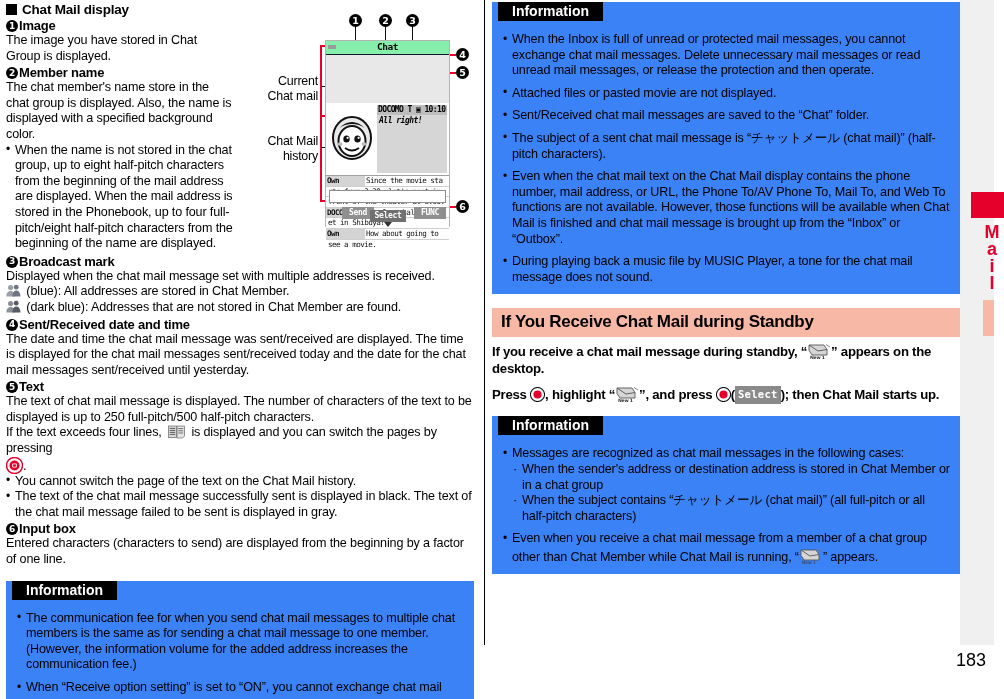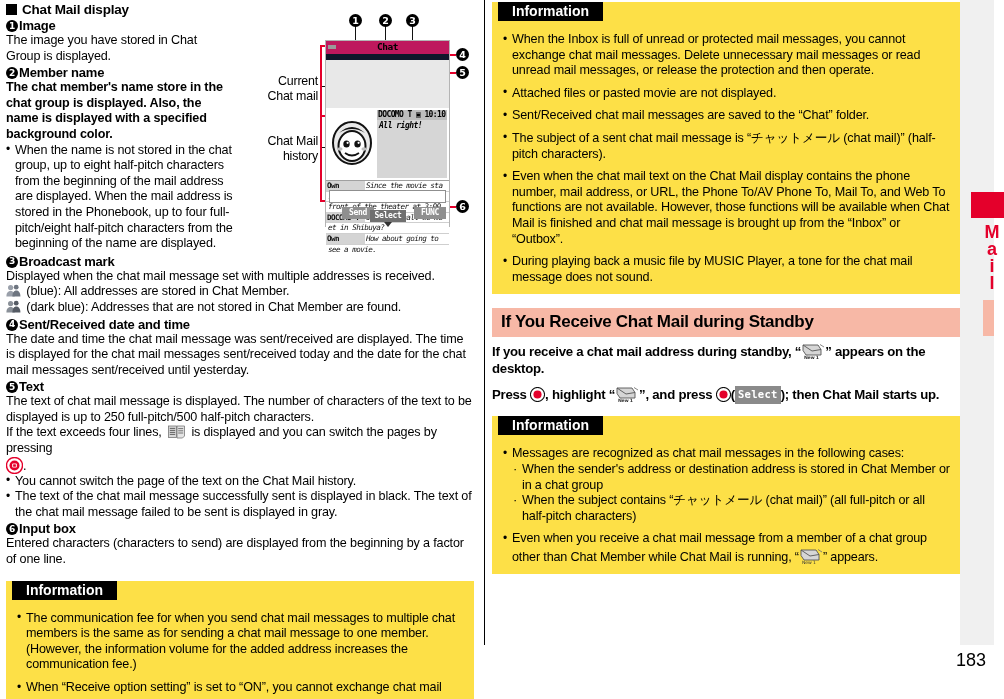--- a/index.html
+++ b/index.html
@@ -65,21 +65,21 @@
   .subbullet {
     font-size: 12.6px; line-height: 15.6px; margin: 0;
     padding-left: 19px; position: relative; letter-spacing: -0.15px;
   }
   .subbullet::before {
     content: "·"; position: absolute; left: 10px; top: -1px; font-size: 13px;
   }
 
   
   .info-box {
-    background: #fde047; padding: 0 0 9px 0; margin-top: 10px;
+    background: #3b82f6; padding: 0 0 9px 0; margin-top: 10px;
     position: relative;
   }
   .info-tag {
     background: #000; color: #fff; font-size: 14px; font-weight: bold;
     display: inline-block; padding: 1px 14px 2px 14px; margin-left: 6px;
     letter-spacing: 0px;
   }
   .info-body { padding: 4px 10px 0 11px; }
   .info-body .bullet { margin-top: 7px; }
   .info-body .subbullet { margin-top: 0px; }
@@ -123,22 +123,22 @@
   
   .figure {
     position: absolute; left: 232px; top: 14px; width: 240px; height: 226px;
   }
   .phone {
     position: absolute; left: 93px; top: 26px;
     width: 123px; height: 185px;
     background: #e8e8e8; border: 1px solid #b4b4b4;
   }
   .ph-title {
-    position: relative; height: 13px; background: #be185d;
-    border-bottom: 6px solid #0f172a;
+    position: relative; height: 13px; background: #86efac;
+    border-bottom: 1px solid #0f172a;
   }
   .ph-title .t {
     position: absolute; left: 0; right: 0; text-align: center;
     font-size: 9.5px; font-weight: bold; top: 0px;
     font-family: "DejaVu Sans Mono", monospace; letter-spacing: -0.5px;
   }
   .ph-title .lmark {
     position: absolute; left: 2px; top: 4px; width: 8px; height: 4px;
     background: #9a9a9a;
   }
@@ -171,21 +171,21 @@
     font-family: "DejaVu Sans Mono", monospace;
     letter-spacing: -0.55px; line-height: 9.6px;
     border-bottom: 1px solid #cfcfcf;
     align-items: flex-end;
   }
   .hrow .who {
     flex: none; width: 38px; background: #d4d4d4; padding-left: 1px;
     font-weight: bold; overflow: hidden; white-space: nowrap;
     color: #111;
   }
-  .hrow .msg { flex: 1; padding-left: 1px; color: #111; font-style: italic; }
+  .hrow .msg { flex: 1; padding-left: 1px; color: #111; }
   .ph-input {
     position: absolute; left: 3px; right: 3px; bottom: 23px; height: 11px;
     background: #fff; border: 1px solid #8f8f8f;
   }
   .ph-softbar {
     position: absolute; left: 0; right: 0; bottom: 2px; height: 19px;
   }
   .sk {
     position: absolute; background: #8f8f8f; color: #fff;
     font-size: 8px; font-weight: bold; padding: 1px 0 2px 0;
@@ -259,21 +259,21 @@
     <div class="num-head">
       <span class="cnum">1</span>
       <span>Image</span>
     </div>
     <p class="body" style="width:225px;">The image you have stored in Chat Group is displayed.</p>
 
     <div class="num-head">
       <span class="cnum">2</span>
       <span>Member name</span>
     </div>
-    <p class="body" style="width:228px;font-weight:bold;">The chat member's name store in the chat group is displayed. Also, the name is displayed with a specified background color.</p>
+    <p class="body" style="width:228px;">The chat member's name store in the chat group is displayed. Also, the name is displayed with a specified background color.</p>
     <p class="bullet" style="width:228px;">When the name is not stored in the chat group, up to eight half-pitch characters from the beginning of the mail address are displayed. When the mail address is stored in the Phonebook, up to four full-pitch/eight half-pitch characters from the beginning of the name are displayed.</p>
 
     <div class="num-head" style="margin-top:2px;">
       <span class="cnum">3</span>
       <span>Broadcast mark</span>
     </div>
     <p class="body">Displayed when the chat mail message set with multiple addresses is received.</p>
     <p class="body">
       <span class="ico-people">
         <svg viewBox="0 0 15 13" width="15" height="13">
@@ -468,21 +468,21 @@
         <p class="bullet">Sent/Received chat mail messages are saved to the “Chat” folder.</p>
         <p class="bullet">The subject of a sent chat mail message is “チャットメール (chat mail)” (half-pitch characters).</p>
         <p class="bullet">Even when the chat mail text on the Chat Mail display contains the phone number, mail address, or URL, the Phone To/AV Phone To, Mail To, and Web To functions are not available. However, those functions will be available when Chat Mail is finished and chat mail message is brought up from the “Inbox” or “Outbox”.</p>
         <p class="bullet">During playing back a music file by MUSIC Player, a tone for the chat mail message does not sound.</p>
       </div>
     </div>
 
     <div class="pink-head">If You Receive Chat Mail during Standby</div>
 
     <div class="lead">
-      <span>If you receive a chat mail address during standby, “</span><span class="ico-newmail">
+      <span>If you receive a chat mail message during standby, “</span><span class="ico-newmail">
         <svg viewBox="0 0 24 18" width="24" height="18">
           <path d="M2 3 L17 3 L20 7.5 L20 13 L5 13 L2 8.5 Z" fill="#d6d6d6" stroke="#555" stroke-width="0.9"></path>
           <path d="M2 3 L11 9 L20 7.5" fill="none" stroke="#555" stroke-width="0.9"></path>
           <path d="M19 2.5 L23 5" stroke="#777" stroke-width="0.9" fill="none"></path>
           <text x="3" y="17.4" font-size="4.6" fill="#333" font-family="DejaVu Sans, sans-serif">New 1</text>
         </svg>
       </span><span>” appears on the desktop.</span>
     </div>
 
     <div class="lead" style="margin-top:8px;">

